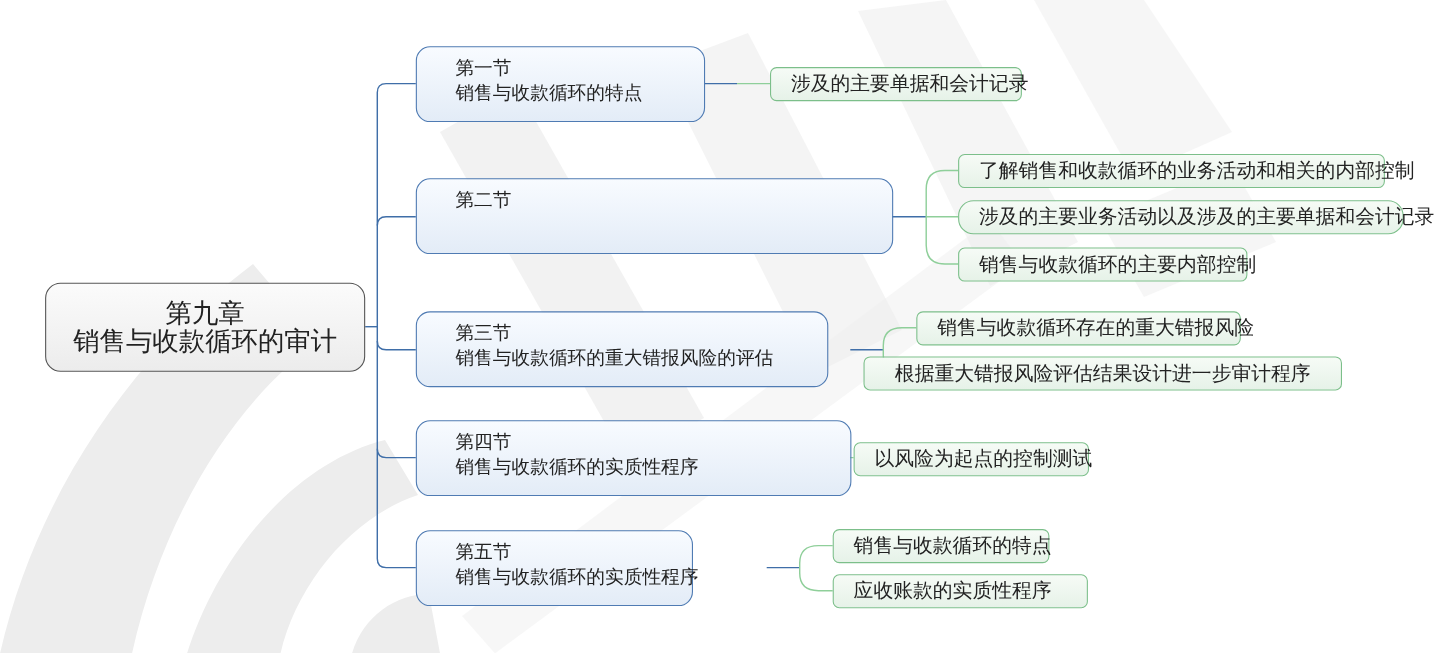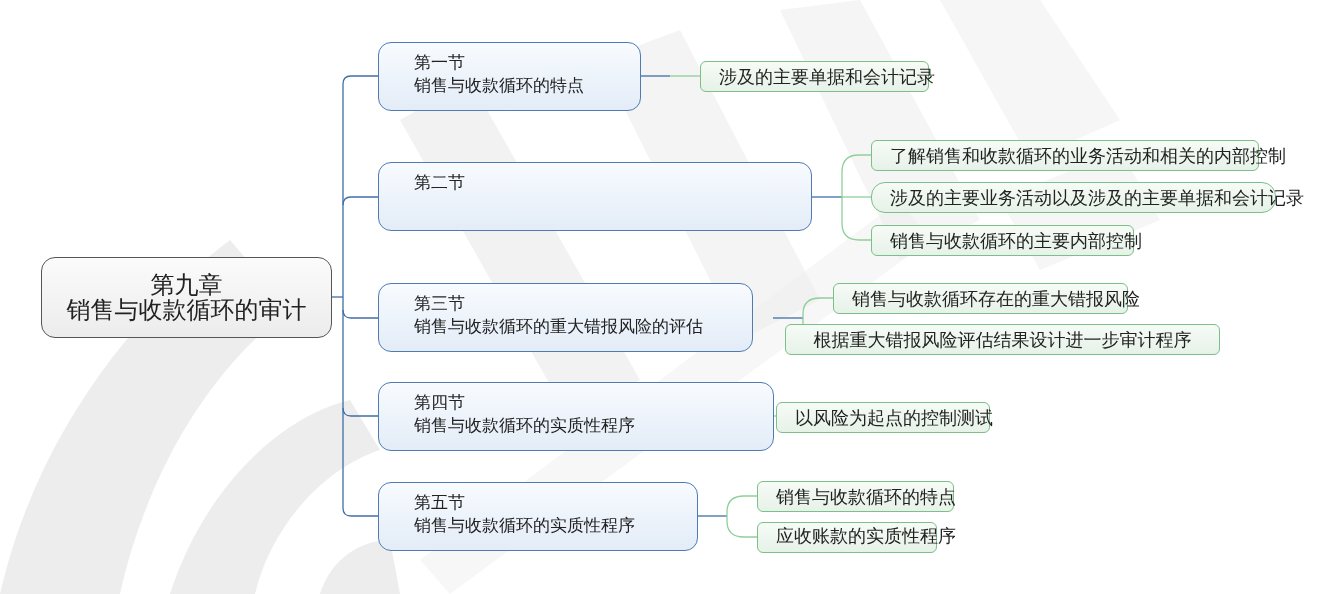--- a/index.html
+++ b/index.html
@@ -94,30 +94,30 @@
   <span class="t">第二节</span>
 </div>
 <div class="node l1" style="top:283px; width:375px;">
   <span class="t">第三节</span>
   <span class="t">销售与收款循环的重大错报风险的评估</span>
 </div>
 <div class="node l1" style="top:382px; width:396px;">
   <span class="t">第四节</span>
   <span class="t">销售与收款循环的实质性程序</span>
 </div>
-<div class="node l1" style="top:482px; width:320px;">
+<div class="node l1" style="top:482px; width:252px;">
   <span class="t">第五节</span>
   <span class="t">销售与收款循环的实质性程序</span>
 </div>
 
 <div class="node l2" style="left:700px; top:61px; width:229px;">涉及的主要单据和会计记录</div>
 
 <div class="node l2" style="left:871px; top:140px; width:388px;">了解销售和收款循环的业务活动和相关的内部控制</div>
 <div class="node l2" style="left:871px; top:182px; width:405px;border-radius:14px;">涉及的主要业务活动以及涉及的主要单据和会计记录</div>
 <div class="node l2" style="left:871px; top:225px; width:263px;">销售与收款循环的主要内部控制</div>
 
 <div class="node l2" style="left:833px; top:283px; width:295px;">销售与收款循环存在的重大错报风险</div>
 <div class="node l2" style="left:785px; top:324px; width:435px;text-align:center;">根据重大错报风险评估结果设计进一步审计程序</div>
 
 <div class="node l2" style="left:776px; top:402px; width:214px;">以风险为起点的控制测试</div>
 
 <div class="node l2" style="left:757px; top:481px; width:197px;">销售与收款循环的特点</div>
-<div class="node l2" style="left:757px; top:522px; width:180px;font-family:Liberation Mono, monospace;">应收账款的实质性程序</div>
+<div class="node l2" style="left:757px; top:522px; width:232px;">应收账款的实质性程序</div>
 
 </body></html>

